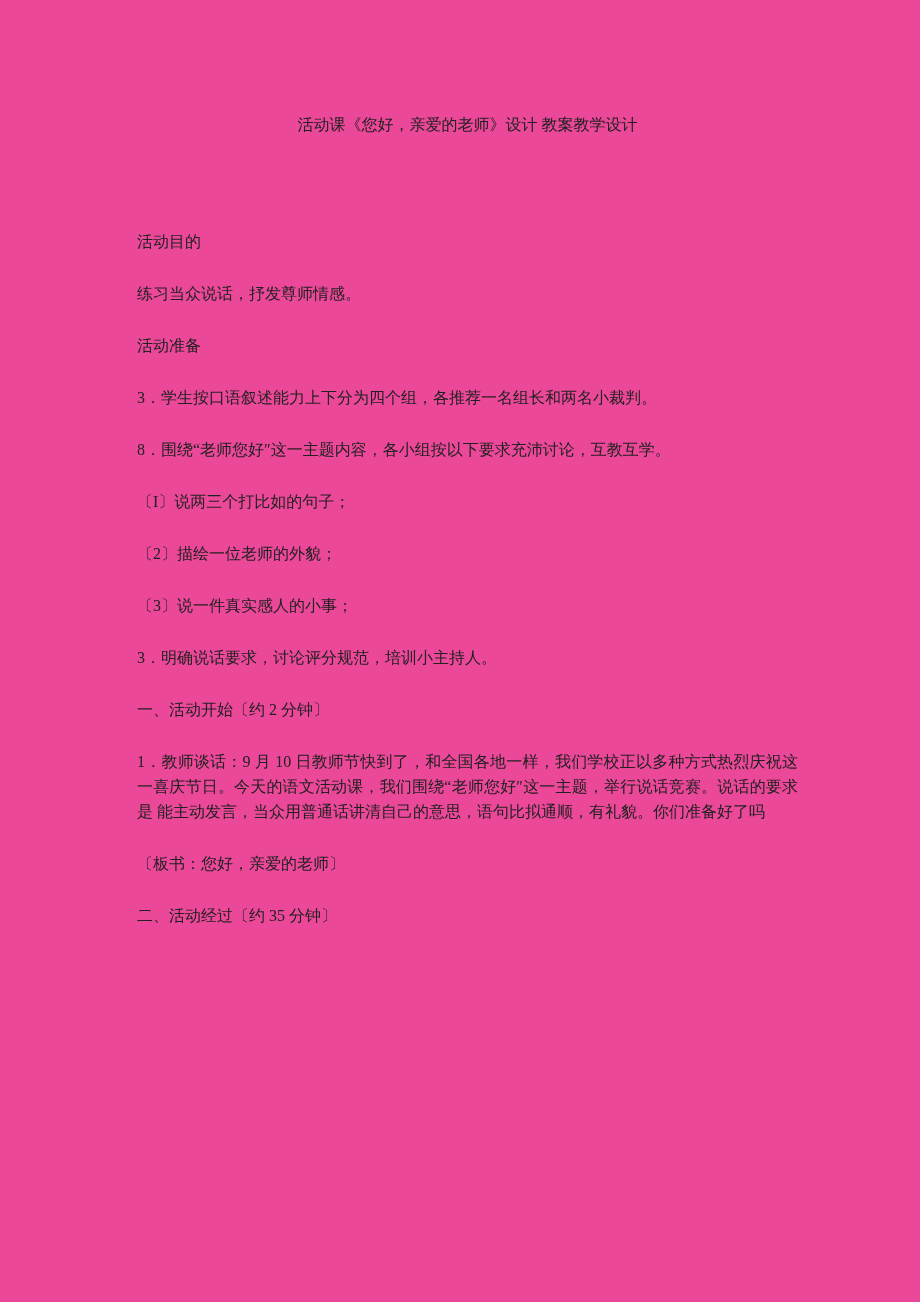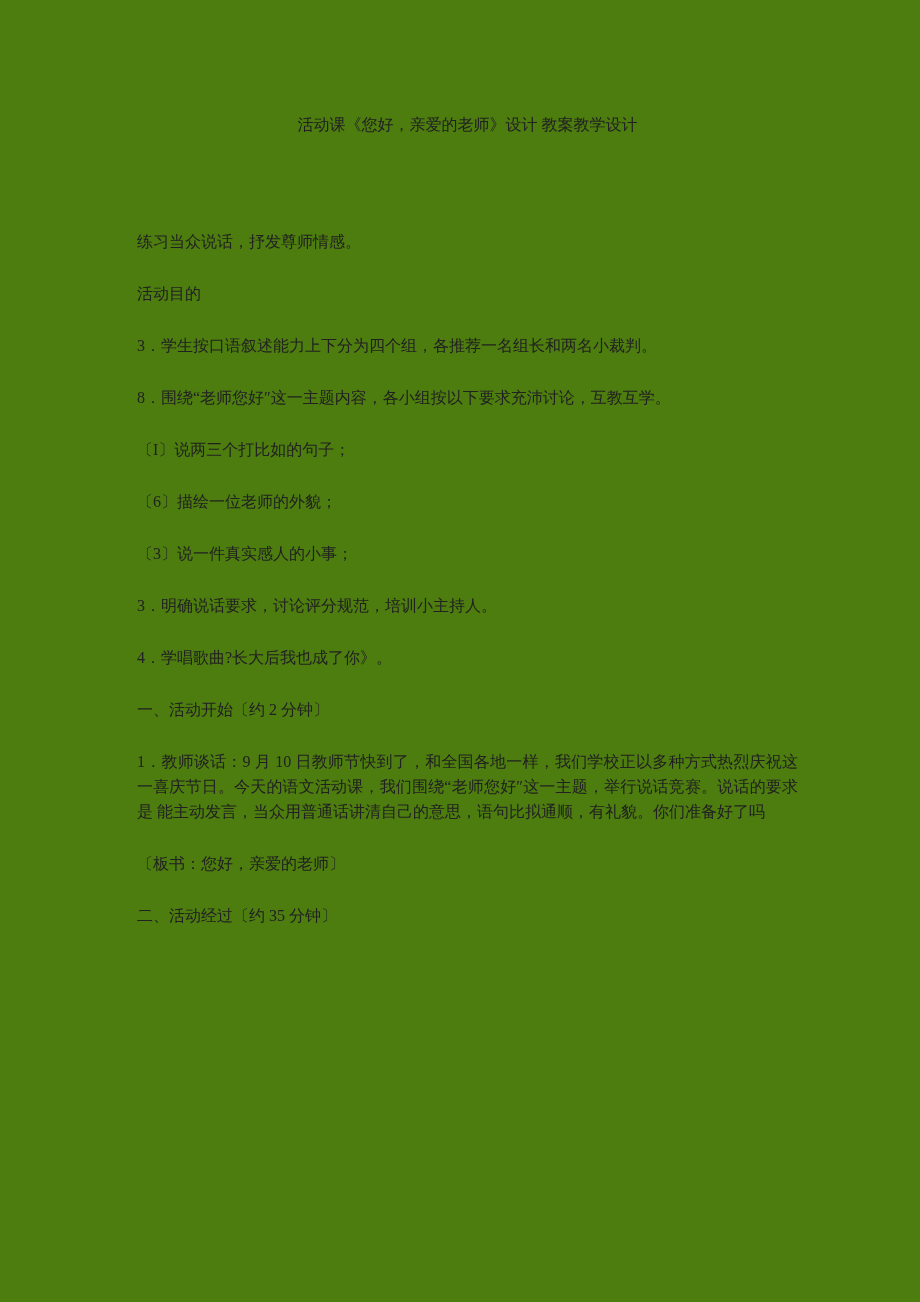--- a/index.html
+++ b/index.html
@@ -5,21 +5,21 @@
   html, body {
     margin: 0;
     padding: 0;
     background: #ffffff;
   }
   .page {
     position: relative;
     width: 920px;
     height: 1302px;
     margin: 0 auto;
-    background: #4d7c0f;
+    background: #ec4899;
     overflow: hidden;
     font-family: "Liberation Serif", "DejaVu Serif", serif;
     color: #212121;
   }
   .doc-content {
     box-sizing: border-box;
     width: 100%;
     height: 100%;
     padding: 112px 122px 0 137px;
     font-size: 16px;
@@ -39,28 +39,28 @@
     word-break: break-all;
   }
 </style>
 </head>
 <body>
 
 <div class="page">
   <div class="doc-content">
     <h1 class="doc-title">活动课《您好，亲爱的老师》设计 教案教学设计</h1>
     <div>
+        <p class="para">活动目的</p>
         <p class="para">练习当众说话，抒发尊师情感。</p>
-        <p class="para">活动目的</p>
+        <p class="para">活动准备</p>
         <p class="para">3．学生按口语叙述能力上下分为四个组，各推荐一名组长和两名小裁判。</p>
         <p class="para">8．围绕“老师您好″这一主题内容，各小组按以下要求充沛讨论，互教互学。</p>
         <p class="para">〔I〕说两三个打比如的句子；</p>
-        <p class="para">〔6〕描绘一位老师的外貌；</p>
+        <p class="para">〔2〕描绘一位老师的外貌；</p>
         <p class="para">〔3〕说一件真实感人的小事；</p>
         <p class="para">3．明确说话要求，讨论评分规范，培训小主持人。</p>
-        <p class="para">4．学唱歌曲?长大后我也成了你》。</p>
         <p class="para">一、活动开始〔约 2 分钟〕</p>
         <p class="para">1．教师谈话：9 月 10 日教师节快到了，和全国各地一样，我们学校正以多种方式热烈庆祝这一喜庆节日。今天的语文活动课，我们围绕“老师您好″这一主题，举行说话竞赛。说话的要求是 能主动发言，当众用普通话讲清自己的意思，语句比拟通顺，有礼貌。你们准备好了吗</p>
         <p class="para">〔板书：您好，亲爱的老师〕</p>
         <p class="para">二、活动经过〔约 35 分钟〕</p>
       </div>
   </div>
 </div>
 
 </body></html>

